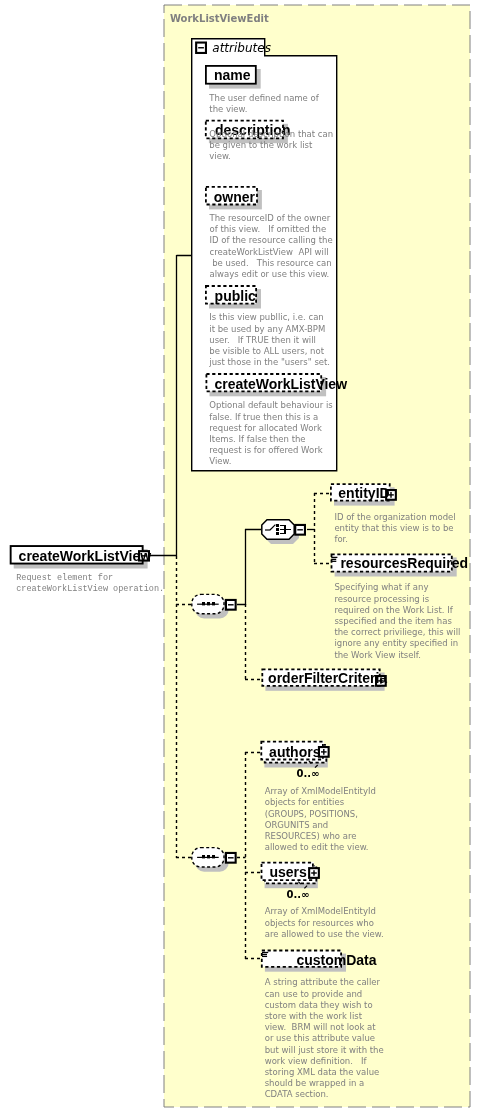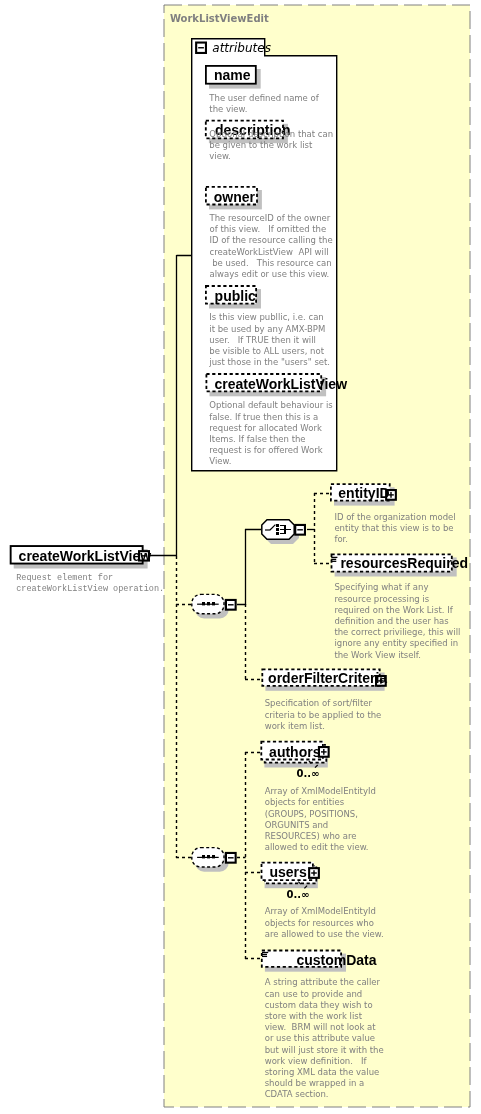--- a/index.html
+++ b/index.html
@@ -196,23 +196,22 @@
   <div class="ann" style="left:209.3px;top:129px;"><div class="ln">Optional description that can</div><div class="ln">be given to the work list</div><div class="ln">view.</div></div>
   <div class="nlabel" style="left:213.8px;top:191.5px;">owner</div>
   <div class="ann" style="left:209.5px;top:213px;"><div class="ln">The resourceID of the owner</div><div class="ln">of this view.   If omitted the</div><div class="ln">ID of the resource calling the</div><div class="ln">createWorkListView  API will</div><div class="ln"> be used.   This resource can</div><div class="ln">always edit or use this view.</div></div>
   <div class="nlabel" style="left:214.6px;top:290.6px;">public</div>
   <div class="ann" style="left:209.3px;top:312.3px;"><div class="ln">Is this view publlic, i.e. can</div><div class="ln">it be used by any AMX-BPM</div><div class="ln">user.   If TRUE then it will</div><div class="ln">be visible to ALL users, not</div><div class="ln">just those in the "users" set.</div></div>
   <div class="nlabel" style="left:214.5px;top:378.6px;">createWorkListView</div>
   <div class="ann" style="left:209.3px;top:400.3px;"><div class="ln">Optional default behaviour is</div><div class="ln">false. If true then this is a</div><div class="ln">request for allocated Work</div><div class="ln">Items. If false then the</div><div class="ln">request is for offered Work</div><div class="ln">View.</div></div>
   <div class="nlabel" style="left:338.3px;top:488px;">entityID</div>
   <div class="ann" style="left:334.4px;top:511.9px;"><div class="ln">ID of the organization model</div><div class="ln">entity that this view is to be</div><div class="ln">for.</div></div>
   <div class="nlabel" style="left:340.4px;top:558px;">resourcesRequired</div>
-  <div class="ann" style="left:334.4px;top:582.3px;"><div class="ln">Specifying what if any</div><div class="ln">resource processing is</div><div class="ln">required on the Work List. If</div><div class="ln">definition and the user has</div><div class="ln">the correct priviliege, this will</div><div class="ln">ignore any entity specified in</div><div class="ln">the Work View itself.</div></div>
+  <div class="ann" style="left:334.4px;top:582.3px;"><div class="ln">Specifying what if any</div><div class="ln">resource processing is</div><div class="ln">required on the Work List. If</div><div class="ln">sspecified and the item has</div><div class="ln">the correct priviliege, this will</div><div class="ln">ignore any entity specified in</div><div class="ln">the Work View itself.</div></div>
   <div class="nlabel" style="left:268.1px;top:673px;">orderFilterCriteria</div>
-  <div class="ann" style="left:264.7px;top:698.4px;"><div class="ln">Specification of sort/filter</div><div class="ln">criteria to be applied to the</div><div class="ln">work item list.</div></div>
   <div class="nlabel" style="left:269.1px;top:746.7px;">authors</div>
   <div class="ann" style="left:264.7px;top:786.2px;"><div class="ln">Array of XmlModelEntityId</div><div class="ln">objects for entities</div><div class="ln">(GROUPS, POSITIONS,</div><div class="ln">ORGUNITS and</div><div class="ln">RESOURCES) who are</div><div class="ln">allowed to edit the view.</div></div>
   <div class="nlabel" style="left:269.5px;top:867px;">users</div>
   <div class="ann" style="left:264.7px;top:906.4px;"><div class="ln">Array of XmlModelEntityId</div><div class="ln">objects for resources who</div><div class="ln">are allowed to use the view.</div></div>
   <div class="nlabel" style="left:270.4px;top:954.6px;margin-left:26px;">customData</div>
   <div class="ann" style="left:264.7px;top:977.3px;"><div class="ln">A string attribute the caller</div><div class="ln">can use to provide and</div><div class="ln">custom data they wish to</div><div class="ln">store with the work list</div><div class="ln">view.  BRM will not look at</div><div class="ln">or use this attribute value</div><div class="ln">but will just store it with the</div><div class="ln">work view definition.   If</div><div class="ln">storing XML data the value</div><div class="ln">should be wrapped in a</div><div class="ln">CDATA section.</div></div>
   <div class="occ" style="left:296.5px;top:768.8px;">0..∞</div>
   <div class="occ" style="left:286.5px;top:889.5px;">0..∞</div>
 </div>
 

